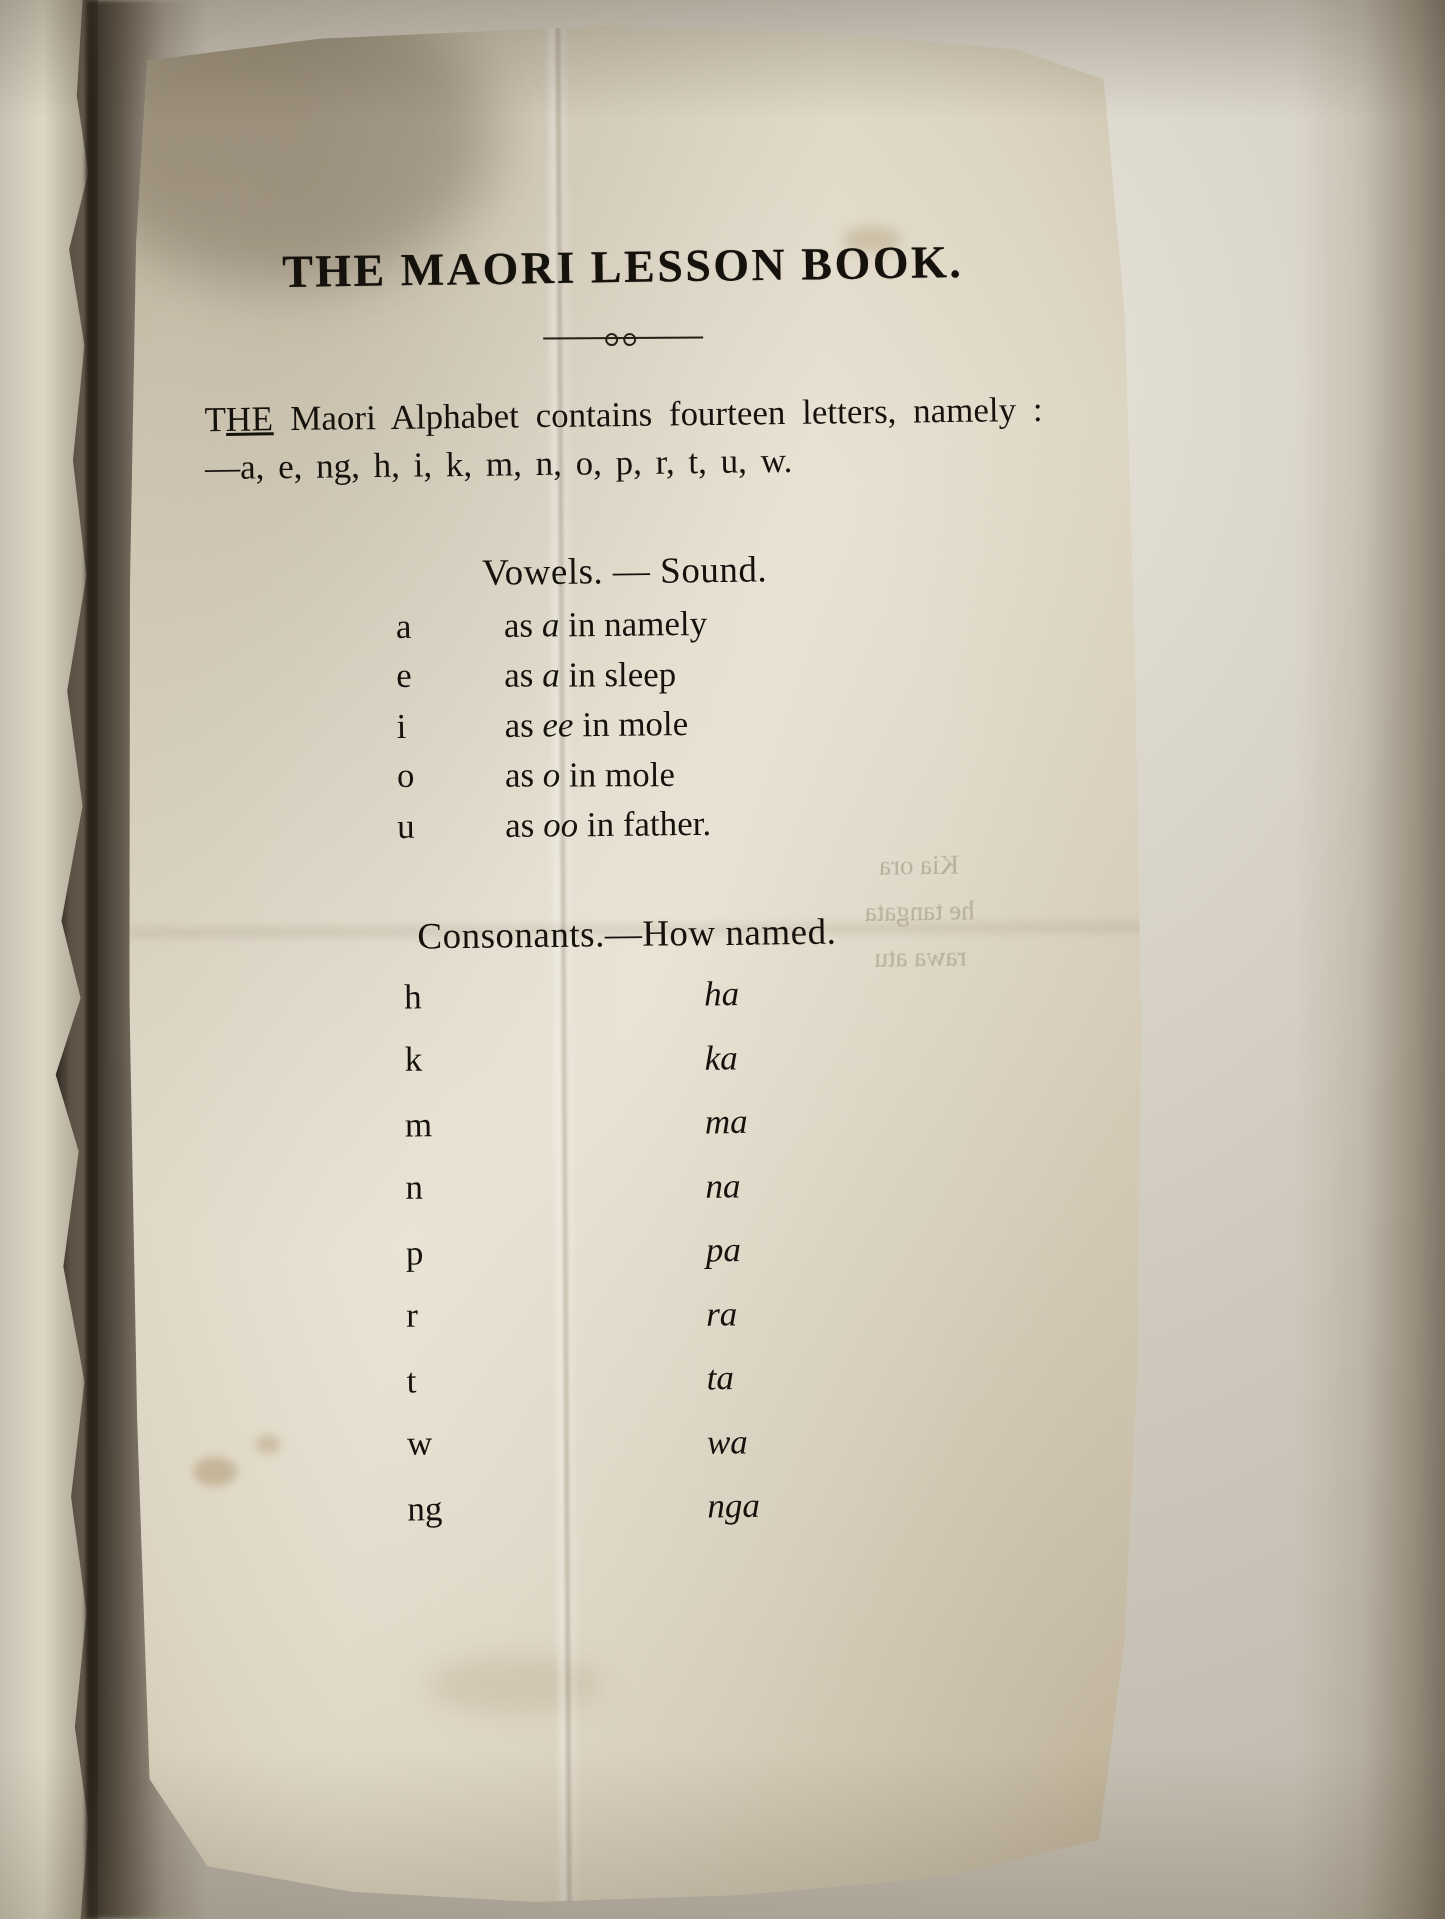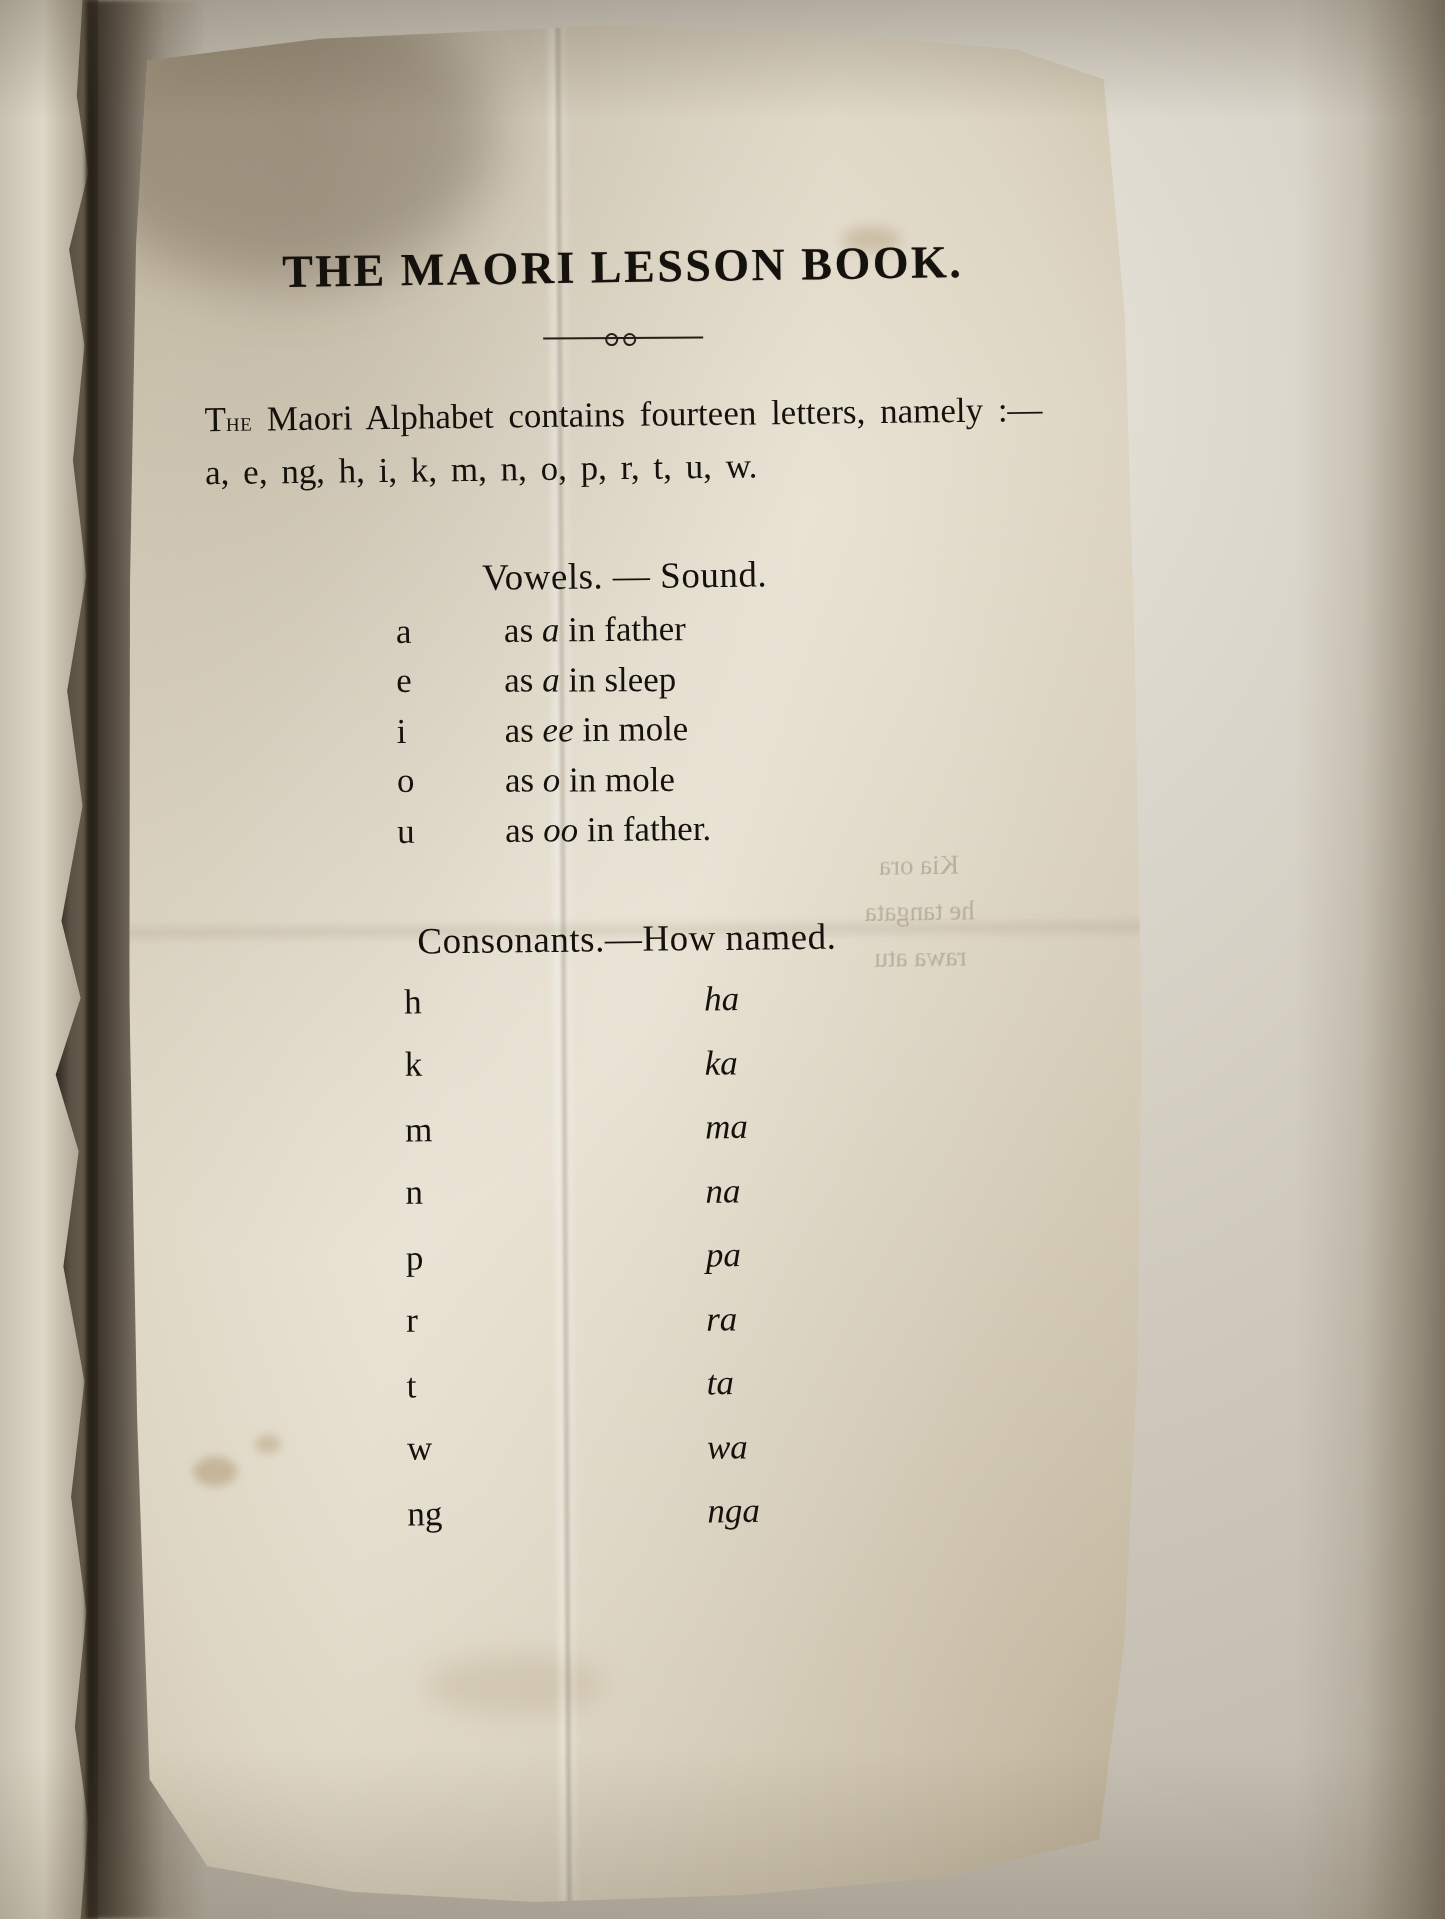--- a/index.html
+++ b/index.html
@@ -170,21 +170,21 @@
 
   #intro {
     margin: 44px 0 0 0;
     font-size: 35px;
     line-height: 48px;
     text-align: justify;
     word-spacing: 5px;
     transform: rotate(-0.35deg);
   }
   #intro .sc-first { font-size: 35px; }
-  #intro .sc-rest { font-size: 19px; letter-spacing: .5px; }
+  #intro .sc-rest { font-size: 35px; letter-spacing: .5px; text-decoration: underline; }
 
   .section-head {
     text-align: center;
     font-size: 37px;
     margin: 56px 0 8px 0;
     letter-spacing: .5px;
   }
   #vowels-head { margin-top: 62px; transform: rotate(-0.3deg); }
   #cons-head   { margin-top: 62px; transform: rotate(-0.3deg); }
 
@@ -275,21 +275,21 @@
       <div class="section-head" id="vowels-head">Vowels. — Sound.</div>
 
       <table class="rows" id="vowel-table">
         <tbody>
           <tr class="w1">
             <td class="letter">a</td>
             <td class="gloss">
               <span>as</span>
               <i>a</i>
               <span>in</span>
-              <span>father</span>
+              <span>namely</span>
             </td>
           </tr>
           <tr class="w2">
             <td class="letter">e</td>
             <td class="gloss">
               <span>as</span>
               <i>a</i>
               <span>in</span>
               <span>sleep</span>
             </td>

